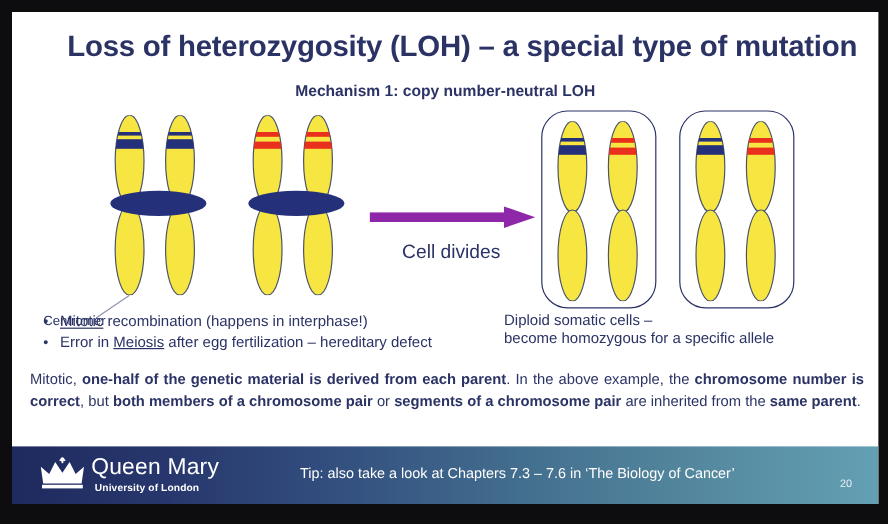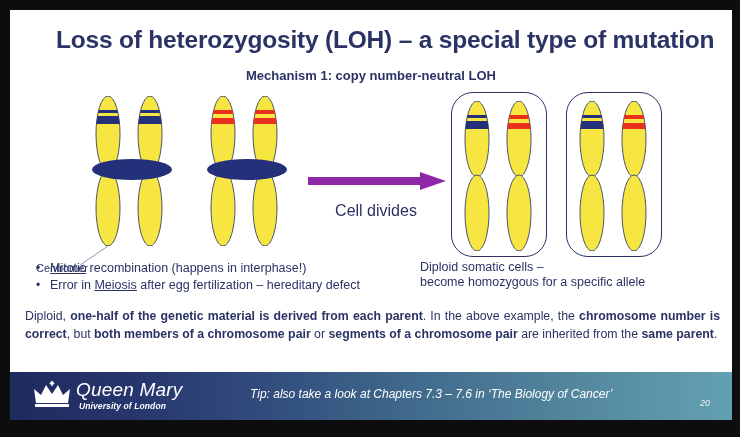--- a/index.html
+++ b/index.html
@@ -177,21 +177,20 @@
   
   #footer-bar {
     position: absolute;
     left: 0;
     bottom: 0;
     width: 722px;
     height: 48px;
     background: linear-gradient(to right,
         #1f2a5e 0%, #27376d 18%, #33507f 38%,
         #44708f 60%, #55899f 80%, #63a0b3 100%);
-    font-style: italic;
   }
   #qm-logo {
     position: absolute;
     left: 22px;
     top: 6px;
     width: 190px;
     height: 38px;
   }
   #qm-crown {
     position: absolute;
@@ -375,21 +374,21 @@
     <div class="bullet-row">
       <span class="bullet-dot">•</span>
       <span class="bullet-text"><span></span><u>Mitotic</u><span> recombination (happens in interphase!)</span></span>
     </div>
     <div class="bullet-row">
       <span class="bullet-dot">•</span>
       <span class="bullet-text"><span>Error in </span><u>Meiosis</u><span> after egg fertilization – hereditary defect</span></span>
     </div>
   </div>
 
-  <div id="summary-paragraph"><span>Diploid, </span><b>one-half of the genetic material is derived from each parent</b><span>. In the above example, the </span><b>chromosome number is correct</b><span>, but </span><b>both members of a chromosome pair</b><span> or </span><b>segments of a chromosome pair</b><span> are inherited from the </span><b>same parent</b><span>.</span></div>
+  <div id="summary-paragraph"><span>Mitotic, </span><b>one-half of the genetic material is derived from each parent</b><span>. In the above example, the </span><b>chromosome number is correct</b><span>, but </span><b>both members of a chromosome pair</b><span> or </span><b>segments of a chromosome pair</b><span> are inherited from the </span><b>same parent</b><span>.</span></div>
 
   <div id="footer-bar">
     <div id="qm-logo">
       <svg id="qm-crown" viewBox="0 0 40 30">
         <path d="M4 22 L2 8 L9 14 L14 4 L20 13 L26 4 L31 14 L38 8 L36 22 Z" fill="#ffffff"></path>
         <rect x="3" y="23" width="34" height="3" fill="#ffffff"></rect>
         <circle cx="20" cy="2" r="1.8" fill="#ffffff"></circle>
         <rect x="19.3" y="0" width="1.4" height="5" fill="#ffffff"></rect>
         <rect x="17.6" y="2" width="4.8" height="1.2" fill="#ffffff"></rect>
       </svg>

